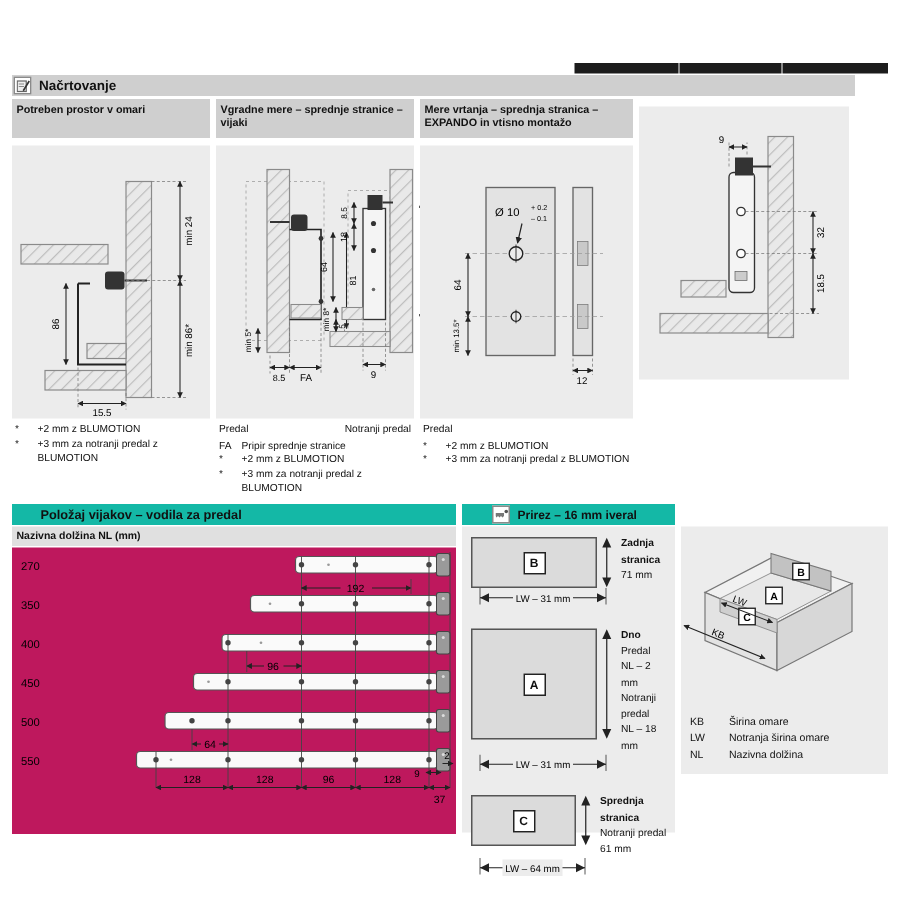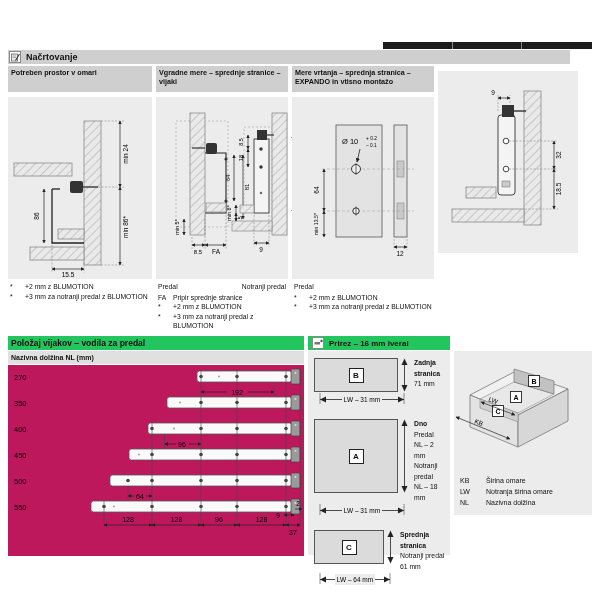--- a/index.html
+++ b/index.html
@@ -10,31 +10,31 @@
     background:linear-gradient(90deg,#1c1c1c 0 33%,#8a8a8a 33% 33.6%,#1c1c1c 33.6% 66%,#8a8a8a 66% 66.6%,#1c1c1c 66.6% 100%)}
 
   
   #s1bar{position:absolute;left:8px;top:50px;width:562px;height:14px;background:#cfcfcf;display:flex;align-items:center;gap:5px;box-sizing:border-box}
   .iconbox{width:12px;height:12px;background:#fff;border:1px solid #8a8a8a;margin-left:1px;display:flex;align-items:center;justify-content:center;flex:none;box-sizing:border-box}
   .barttl{font-weight:bold;font-size:9px}
 
   
   #cols{position:absolute;left:8px;top:66px;width:584px;display:flex;gap:4px}
   .col{display:flex;flex-direction:column}
-  .c0{width:144px}.c1{width:132px}.c2{width:142px}.c3{width:140px}
+  .c0{width:132px}.c1{width:132px}.c2{width:142px}.c3{width:140px}
   .colhead{height:26px;background:#cfcfcf;font-weight:bold;font-size:7.2px;line-height:1.3;padding:2px 3px;box-sizing:border-box}
   .panel{margin-top:5px;height:182px;background:#ececec}
   .notes{margin-top:2px;font-size:6.8px;line-height:1.4;padding:1px 2px}
   .nrow{display:flex}
   .nrow .k{width:15px;flex:none}
   .lblrow{display:flex;justify-content:space-between;margin-bottom:1px}
 
   
   #bleft{position:absolute;left:8px;top:336px;width:296px}
-  .secbar{height:14px;background:#22c55e;font-weight:bold;font-size:8.5px;display:flex;align-items:center;gap:5px;padding:0 3px;box-sizing:border-box}
+  .secbar{height:14px;background:#14b8a6;font-weight:bold;font-size:8.5px;display:flex;align-items:center;gap:5px;padding:0 19px;box-sizing:border-box}
   #bleft .sub{height:13px;background:#e0e0e0;font-weight:bold;font-size:7px;display:flex;align-items:center;padding:0 3px;margin-top:1px;box-sizing:border-box}
   #railpanel{margin-top:1px;height:191px;background:#be185d}
 
   
   #bright{position:absolute;left:308px;top:336px;width:142px}
   #cutpanel{margin-top:1px;background:#ececec;height:204px;padding:7px 4px 0 6px;box-sizing:border-box}
   .part{margin-bottom:9px}
   .prow{display:flex;align-items:flex-start}
   .pbox{background:#dbdbdb;border:1px solid #555;display:flex;align-items:center;justify-content:center;box-sizing:border-box;flex:none}
   .plabel{width:13px;height:13px;background:#fff;border:1px solid #222;font-weight:bold;font-size:8px;display:flex;align-items:center;justify-content:center}

